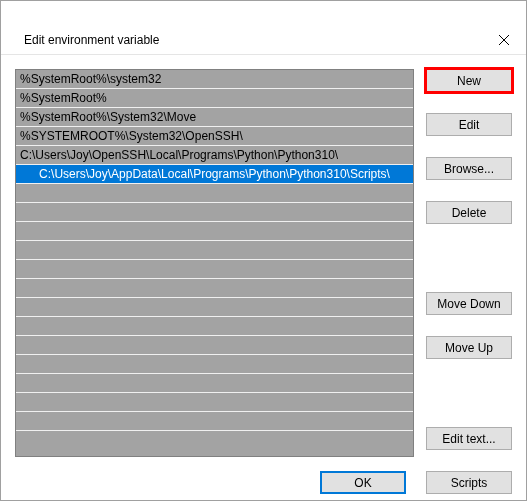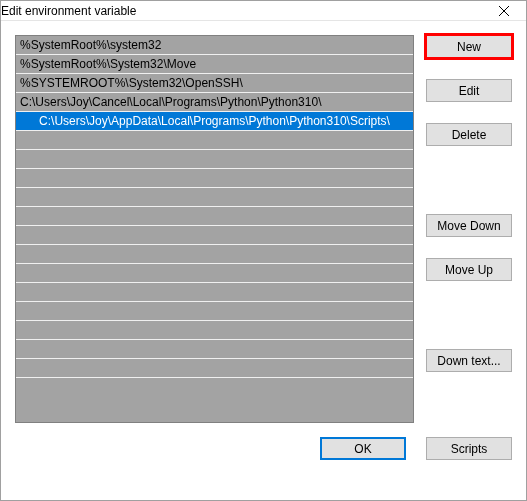--- a/index.html
+++ b/index.html
@@ -7,27 +7,28 @@
       font-family: "Segoe UI", Tahoma, sans-serif;
       font-size: 12px;
       background: #fff;
       width: 527px;
       height: 501px;
       overflow: hidden;
       border: 1px solid #a0a0a0;
       box-shadow: 0 4px 16px rgba(0,0,0,0.25);
     }
     .titlebar {
-      height: 20px;
+      height: 30px;
       display: flex;
       align-items: center;
       justify-content: space-between;
-      padding: 0 0 0 0;
+      padding: 0 0 0 23px;
       background: #fff;
       border-bottom: 1px solid #e5e5e5;
+      margin-top: 24px;
     }
     .titlebar-title { font-size: 12px; color: #000; }
     .titlebar-close {
       width: 45px; height: 29px;
       display: flex; align-items: center; justify-content: center;
       font-size: 14px; color: #000;
       cursor: default;
     }
     .content {
       display: flex;
@@ -106,46 +107,48 @@
   <div class="titlebar-close">
     <svg width="10" height="10" viewBox="0 0 10 10">
         <path d="M0 0 L10 10 M10 0 L0 10" stroke="currentColor" stroke-width="1" fill="none"></path>
       </svg>
   </div>
 </div>
 
 <div class="content">
   <div class="listbox" id="listbox">
       <div class="listbox-row">%SystemRoot%\system32</div>
+      <div class="listbox-row">%SystemRoot%</div>
       <div class="listbox-row">%SystemRoot%\System32\Move</div>
       <div class="listbox-row">%SYSTEMROOT%\System32\OpenSSH\</div>
-      <div class="listbox-row">C:\Users\Joy\Cancel\Local\Programs\Python\Python310\</div>
+      <div class="listbox-row">C:\Users\Joy\OpenSSH\Local\Programs\Python\Python310\</div>
       <div class="listbox-row selected">C:\Users\Joy\AppData\Local\Programs\Python\Python310\Scripts\</div>
       <div class="listbox-empty-row"></div>
       <div class="listbox-empty-row"></div>
       <div class="listbox-empty-row"></div>
       <div class="listbox-empty-row"></div>
       <div class="listbox-empty-row"></div>
       <div class="listbox-empty-row"></div>
       <div class="listbox-empty-row"></div>
       <div class="listbox-empty-row"></div>
       <div class="listbox-empty-row"></div>
       <div class="listbox-empty-row"></div>
       <div class="listbox-empty-row"></div>
       <div class="listbox-empty-row"></div>
       <div class="listbox-empty-row"></div>
     </div>
   <div class="button-col">
     <button class="btn highlight">New</button>
     <button class="btn">Edit</button>
+    <button class="btn">Browse...</button>
     <button class="btn">Delete</button>
     <div class="gap-sm"></div>
     <button class="btn">Move Down</button>
     <button class="btn">Move Up</button>
     <div class="gap-md"></div>
-    <button class="btn">Down text...</button>
+    <button class="btn">Edit text...</button>
   </div>
 </div>
 
 <div class="footer">
   <button class="btn default">OK</button>
   <button class="btn">Scripts</button>
 </div>
 
 </body></html>

